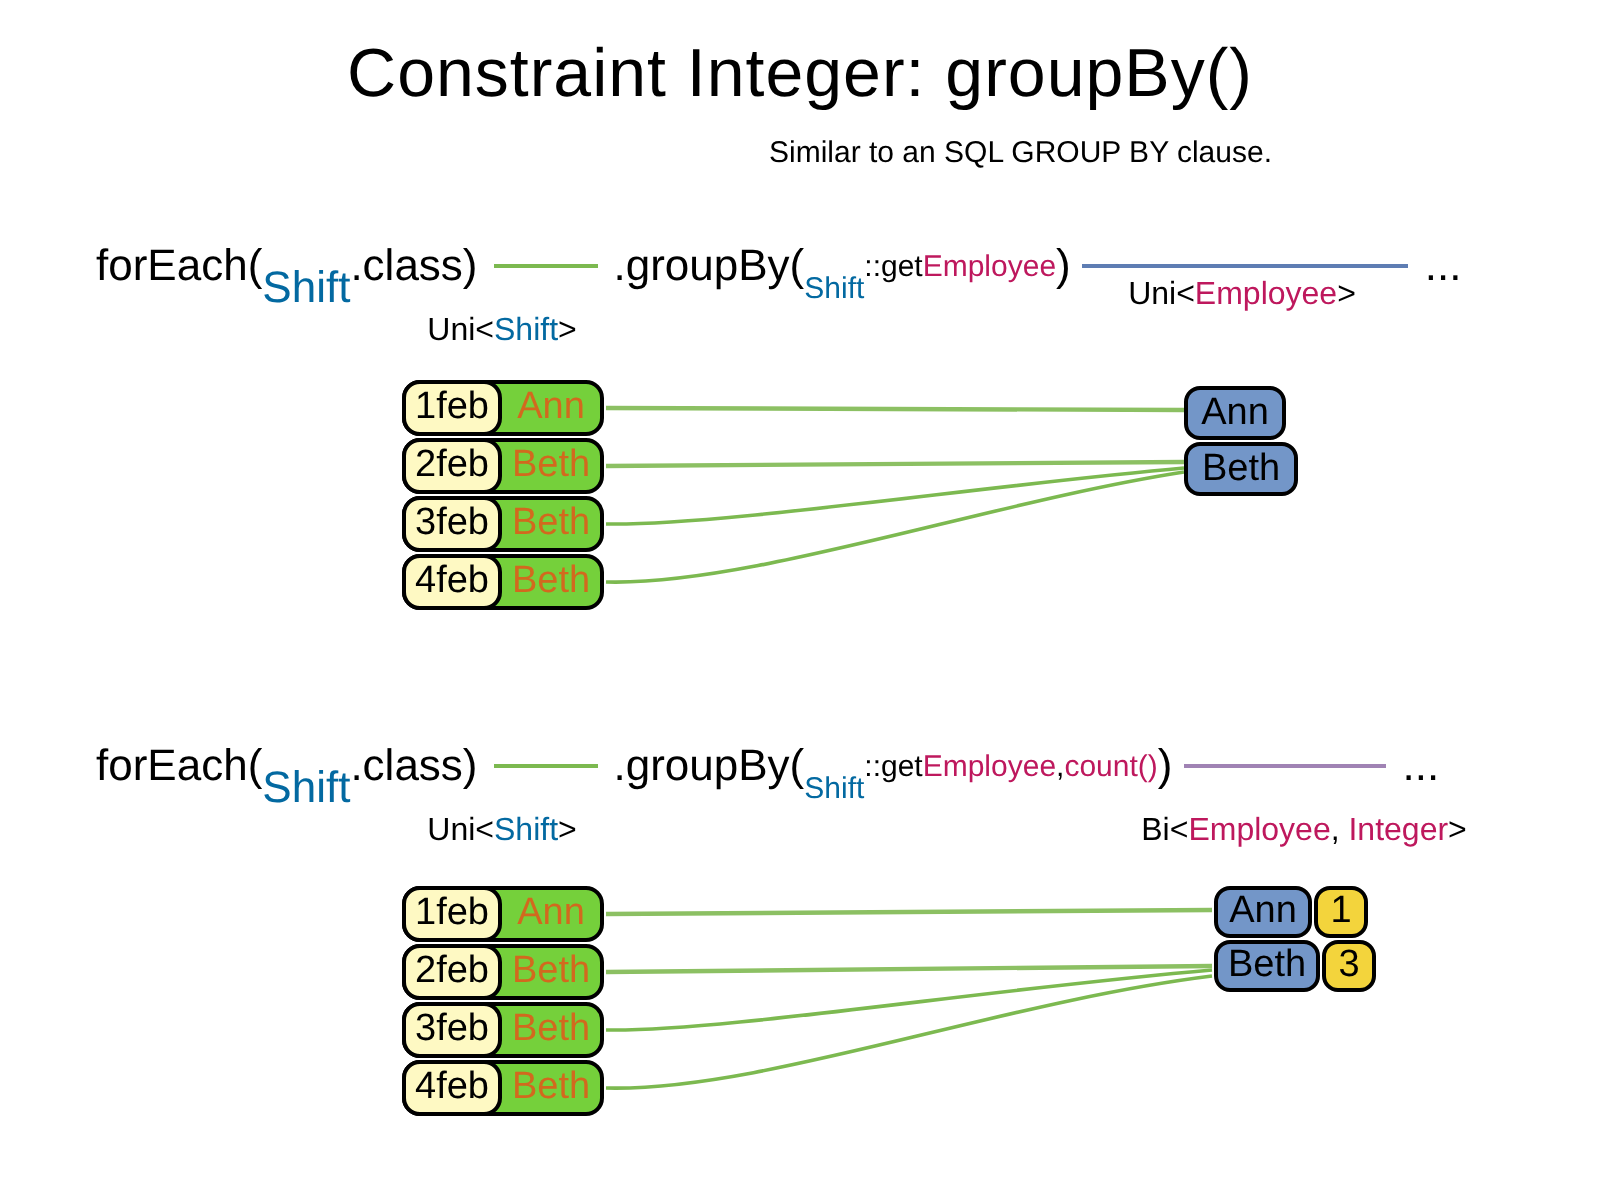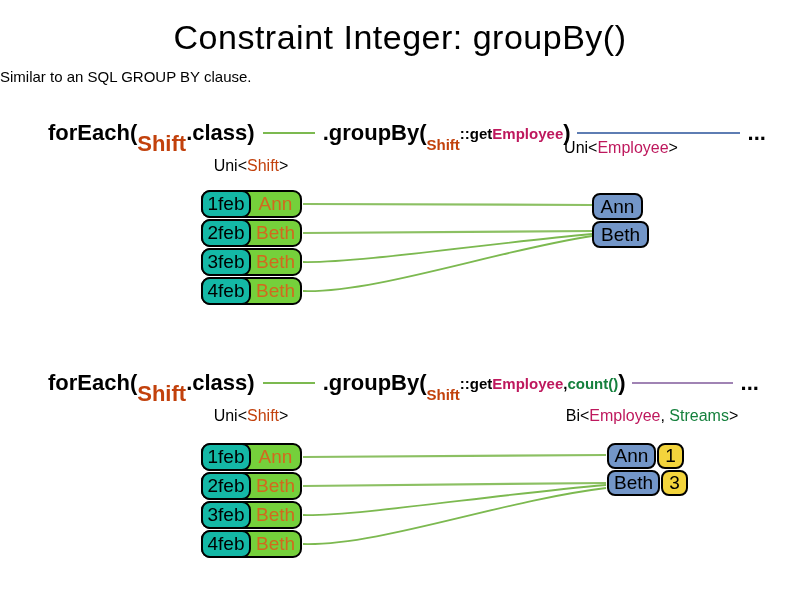--- a/index.html
+++ b/index.html
@@ -5,59 +5,59 @@
   html,body{margin:0;padding:0;background:#fff;}
   .slide{
     position:relative;width:800px;height:600px;background:#ffffff;
     font-family:"Liberation Sans",sans-serif;color:#000;overflow:hidden;
   }
   .title{
     position:absolute;top:18px;left:0;width:800px;text-align:center;
     font-size:34px;font-weight:400;letter-spacing:0.5px;
   }
   .subtitle{
-    position:absolute;top:68px;left:0;width:636px;text-align:left;
+    position:absolute;top:68px;left:0;width:636px;text-align:right;
     font-size:15px;font-weight:400;
   }
   svg.connectors{position:absolute;left:0;top:0;z-index:1;}
   .conn{fill:none;stroke:#7cb950;stroke-width:1.8px;}
   .conn.thick{stroke-width:2.2px;stroke:#8cc063;}
 
   .code-line{
     position:absolute;left:48px;display:flex;align-items:center;
-    height:30px;z-index:2;white-space:nowrap;font-weight:bold;
+    height:30px;z-index:2;white-space:nowrap;
   }
   .code-line.one{top:118px;}
   .code-line.two{top:368px;}
   .big{font-size:22px;}
   .small{font-size:15px;}
-  .green-t{color:#c2410c;margin-top:22px;}
+  .green-t{color:#0369a1;margin-top:22px;}
   .blue-t{color:#be185d;}
-  .gold-t{color:#15803d;}
+  .gold-t{color:#be185d;}
   .hline{display:inline-block;height:0;border-top:2px solid #7cb950;}
   .hline.green-seg{width:52px;margin:0 8px;}
   .hline.blue-seg{width:163px;margin:0 8px 0 6px;border-top-color:#5e7db3;}
   .hline.purple-seg{width:101px;margin:0 8px 0 6px;border-top-color:#a083b4;}
 
   .type-label{
     position:absolute;transform:translateX(-50%);font-size:16px;
     white-space:nowrap;z-index:2;
   }
 
   .shift-table{position:absolute;left:201px;z-index:2;}
   .shift-table.one{top:190px;}
   .shift-table.two{top:443px;}
   .shift-row{
     position:relative;width:101px;height:28px;box-sizing:border-box;
     background:#75d03b;border:2px solid #000;border-radius:9px;
     margin-bottom:1px;
   }
   .date-cell{
     position:absolute;left:-2px;top:-2px;width:50px;height:28px;
-    box-sizing:border-box;background:#14b8a6;border:2px solid #000;
+    box-sizing:border-box;background:#fef9c3;border:2px solid #000;
     border-radius:9px;display:flex;align-items:center;justify-content:center;
     font-size:19px;color:#000;
   }
   .name-cell{
     position:absolute;left:48px;right:0;top:-2px;height:28px;
     display:flex;align-items:center;justify-content:center;
     font-size:19px;color:#d2691e;
   }
 
   .result-box{
@@ -143,21 +143,21 @@
       <span class="small">::get</span>
       <span class="small blue-t">Employee</span>
       <span class="small">, </span>
       <span class="small gold-t">count()</span>
       <span class="big">)</span>
     <span class="hline purple-seg"></span>
     <span class="big">...</span>
   </div>
 
   <div class="type-label" style="left:251px;top:407px;"><span>Uni&lt;</span><span class="green-t">Shift</span><span>&gt;</span></div>
-  <div class="type-label" style="left:652px;top:407px;"><span>Bi&lt;</span><span class="blue-t">Employee</span><span>, </span><span class="gold-t">Streams</span><span>&gt;</span></div>
+  <div class="type-label" style="left:652px;top:407px;"><span>Bi&lt;</span><span class="blue-t">Employee</span><span>, </span><span class="gold-t">Integer</span><span>&gt;</span></div>
 
   <div class="shift-table two">
     <div class="shift-row">
         <span class="date-cell">1feb</span>
         <span class="name-cell">Ann</span>
       </div>
     <div class="shift-row">
         <span class="date-cell">2feb</span>
         <span class="name-cell">Beth</span>
       </div>

